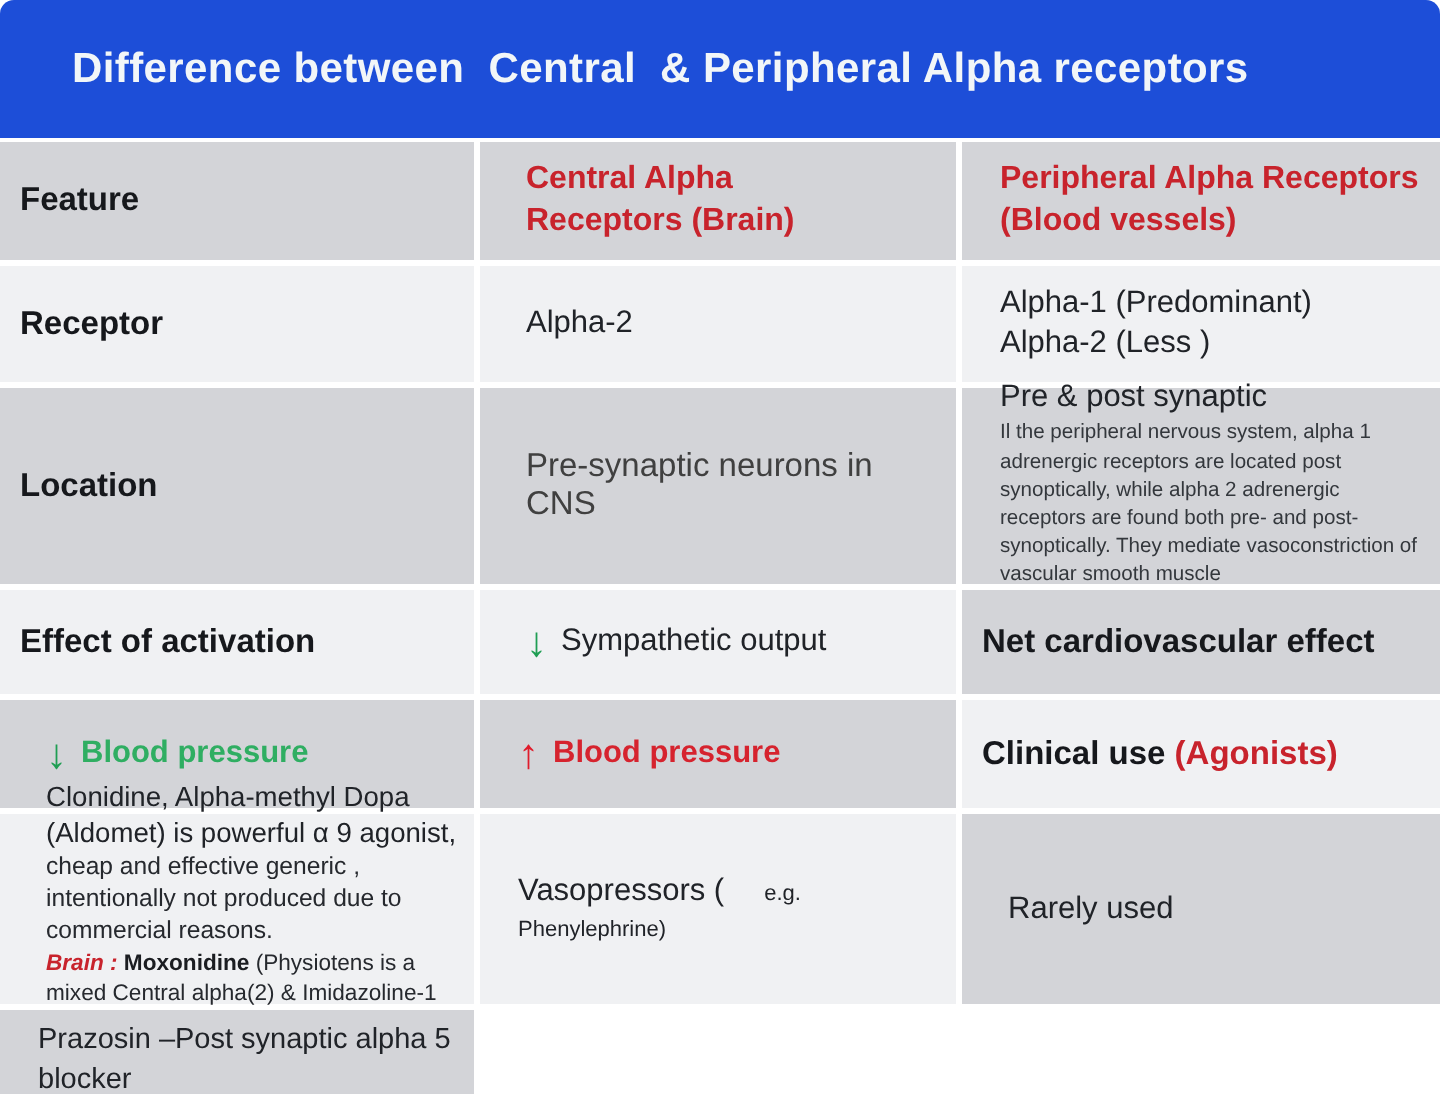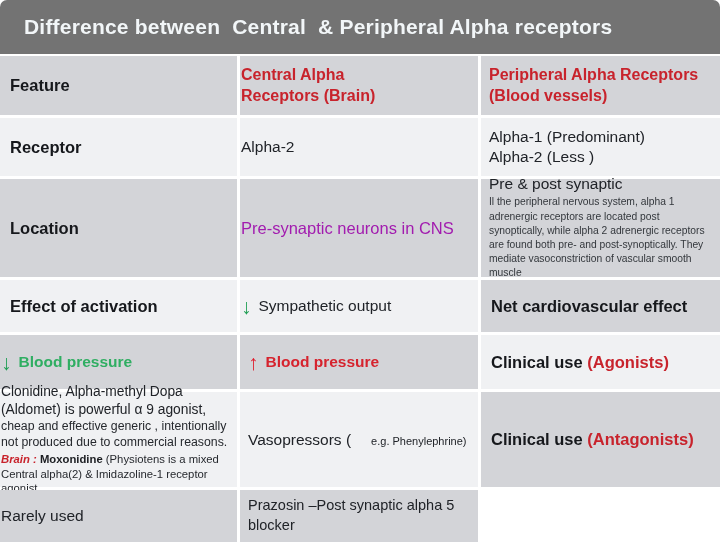--- a/index.html
+++ b/index.html
@@ -4,25 +4,25 @@
 <style>
   html,body { margin:0; padding:0; background:#ffffff; }
   .page {
     position:relative;
     width:720px; height:547px;
     background:#ffffff;
     font-family:"Liberation Sans", sans-serif;
     overflow:hidden;
   }
   .title-band {
-    height:54px;
-    background:#737373;
+    height:69px;
+    background:#1d4ed8;
     border-radius:7px 7px 0 0;
     display:flex; align-items:center;
-    padding-left:24px;
+    padding-left:36px;
     box-sizing:border-box;
   }
   .title {
     color:#f2f6f8;
     font-size:21px;
     font-weight:bold;
     letter-spacing:0.2px;
     white-space:pre;
   }
   .grid {
@@ -30,26 +30,26 @@
     grid-template-columns:237px 238px 239px;
     grid-template-rows:59px 58px 98px 52px 54px 95px 52px;
     column-gap:3px;
     row-gap:3px;
     margin-top:2px;
   }
   .cell { box-sizing:border-box; display:flex; flex-direction:column; justify-content:center; }
   .g { background:#d3d4d8; }
   .w { background:#f0f1f3; }
   .feature-cell { padding-left:10px; font-weight:bold; font-size:16.5px; color:#16181c; }
-  .mid-cell { padding-left:1px; padding-right:8px; }
-  .right-cell { padding-left:8px; padding-right:6px; }
+  .mid-cell { padding-left:23px; padding-right:8px; }
+  .right-cell { padding-left:19px; padding-right:6px; }
   .red-head { color:#c8232c; font-weight:bold; font-size:16px; line-height:1.3; }
   .body-text { color:#202328; font-size:15.5px; }
   .two-line { line-height:1.32; }
-  .loc-central { font-size:16.5px; color:#a21caf; }
+  .loc-central { font-size:16.5px; color:#404040; }
   .loc-title { font-size:15.5px; color:#202328; margin-bottom:2px; }
   .loc-detail { font-size:10.3px; line-height:1.38; color:#33373c; }
   .arrow-line { display:flex; align-items:center; }
   .arrow { font-size:21px; font-weight:bold; margin-right:7px; line-height:1; }
   .arrow.green { color:#1f9e53; }
   .arrow.red { color:#e01c2c; }
   .bp-green { color:#2fae62; font-weight:bold; font-size:15.5px; }
   .bp-red { color:#d6232e; font-weight:bold; font-size:15.5px; }
   .paren-red { color:#c8232c; }
   .ag-main { font-size:13.8px; line-height:1.28; color:#202328; }
@@ -148,25 +148,20 @@
       <div class="ag-note">
         <span class="note-label">Brain :</span><span class="note-drug"> Moxonidine</span><span> (Physiotens is a mixed Central alpha(2) &amp; Imidazoline-1 receptor agonist</span>
       </div>
     </div>
     <div class="cell w right-cell">
       <div class="body-text">
         <span>Vasopressors (</span><span class="vaso-small">e.g. Phenylephrine)</span>
       </div>
     </div>
 
-    <div class="cell g feature-cell">
-      <span>
-        <span>Clinical use </span><span class="paren-red">(Antagonists)</span>
-      </span>
-    </div>
     <div class="cell g mid-cell">
       <span class="body-text">Rarely used</span>
     </div>
     <div class="cell g right-cell">
       <span class="prazosin">Prazosin –Post synaptic alpha 5 blocker</span>
     </div>
 
   </div>
 </div>
 

